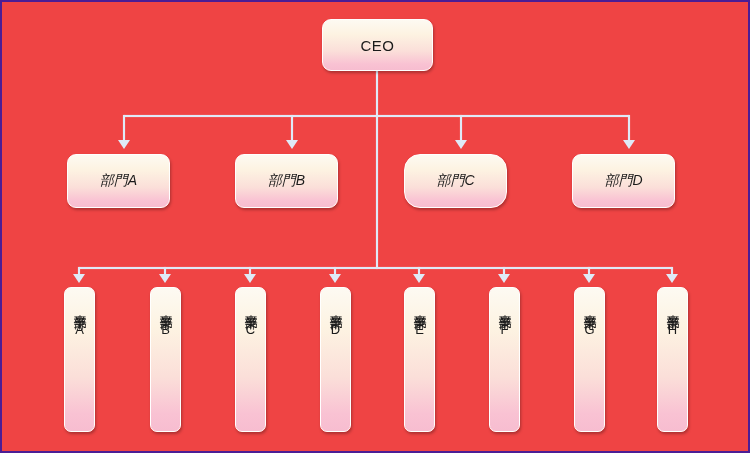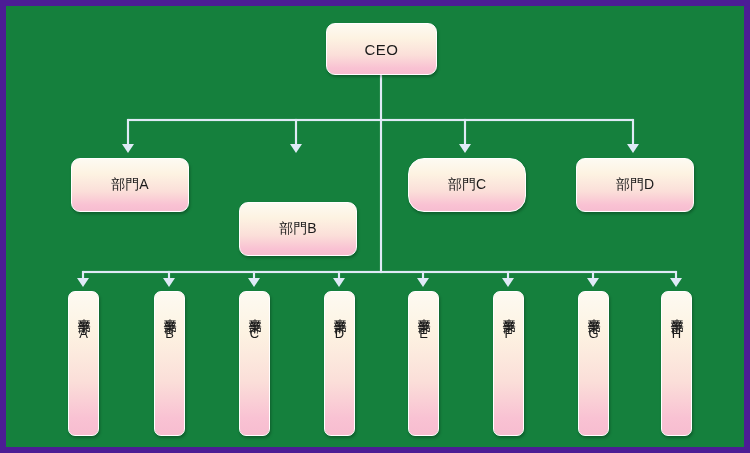--- a/index.html
+++ b/index.html
@@ -5,22 +5,22 @@
   html, body {
     margin: 0;
     padding: 0;
     background: #ffffff;
   }
   #canvas {
     position: relative;
     width: 750px;
     height: 453px;
     box-sizing: border-box;
-    background: #15803d;
-    border: 6px solid #4c1d95;
+    background: #ef4444;
+    border: 2px solid #4c1d95;
     overflow: hidden;
     font-family: "Liberation Sans", "DejaVu Sans", sans-serif;
   }
 
   
   .line {
     position: absolute;
     background: #dfeaf7;
     box-shadow: 0 0 1px rgba(255,255,255,0.7);
   }
@@ -60,23 +60,24 @@
     left: 320px;
     top: 17px;
     width: 111px;
     height: 52px;
     font-size: 15px;
     letter-spacing: 0.5px;
   }
 
   .node-dept {
     top: 152px;
-    width: 118px;
+    width: 103px;
     height: 54px;
     font-size: 14px;
+    font-style: italic;
   }
 
   .node-unit {
     top: 285px;
     width: 31px;
     height: 145px;
     border-radius: 7px;
     flex-direction: column;
     justify-content: flex-start;
     padding-top: 16px;
@@ -129,21 +130,21 @@
     </div>
 
   <div class="node node-ceo">
     <span>CEO</span>
   </div>
 
   <div id="dept-layer">
       <div class="node node-dept" style="left: 65px;">
         <span>部門A</span>
       </div>
-      <div class="node node-dept" style="left: 233px; margin-top: 44px;">
+      <div class="node node-dept" style="left: 233px;">
         <span>部門B</span>
       </div>
       <div class="node node-dept" style="left: 402px; border-radius: 16px;">
         <span>部門C</span>
       </div>
       <div class="node node-dept" style="left: 570px;">
         <span>部門D</span>
       </div>
     </div>
 

